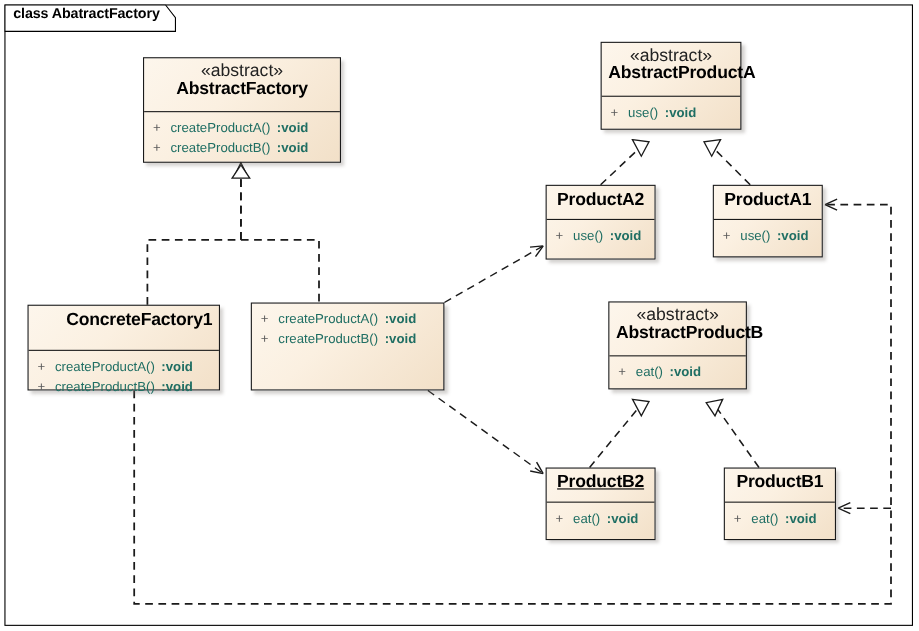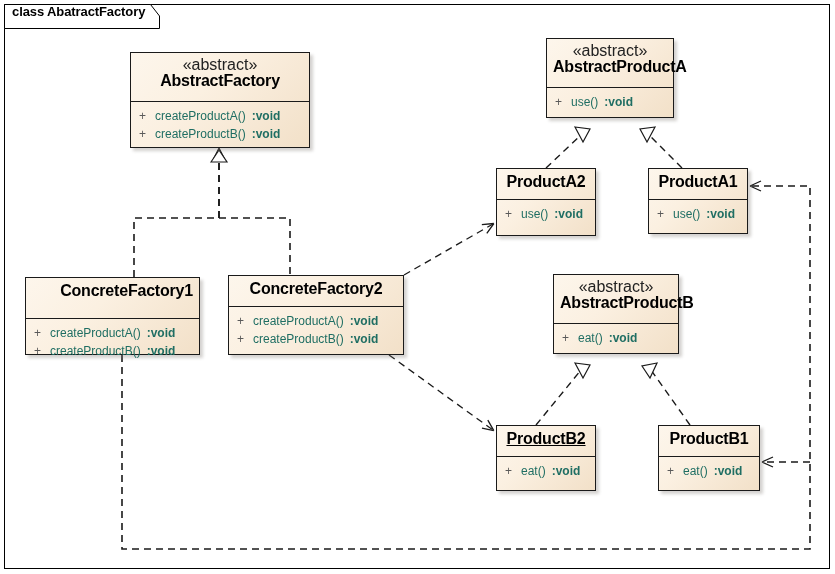--- a/index.html
+++ b/index.html
@@ -237,23 +237,20 @@
             <span class="op-type">:void</span>
           </div>
           <div class="uml-op">
             <span class="op-vis">+</span>
             <span class="op-name">createProductB()</span>
             <span class="op-type">:void</span>
           </div>
         </div>
       </div>
       <div class="uml-class" style="left: 228px; top: 275px; width: 176px; height: 80px;">
-        <div class="uml-head" style="height: 31px;">
-          <span class="uml-name">ConcreteFactory2</span>
-        </div>
         <div class="uml-body">
           <div class="uml-op">
             <span class="op-vis">+</span>
             <span class="op-name">createProductA()</span>
             <span class="op-type">:void</span>
           </div>
           <div class="uml-op">
             <span class="op-vis">+</span>
             <span class="op-name">createProductB()</span>
             <span class="op-type">:void</span>

